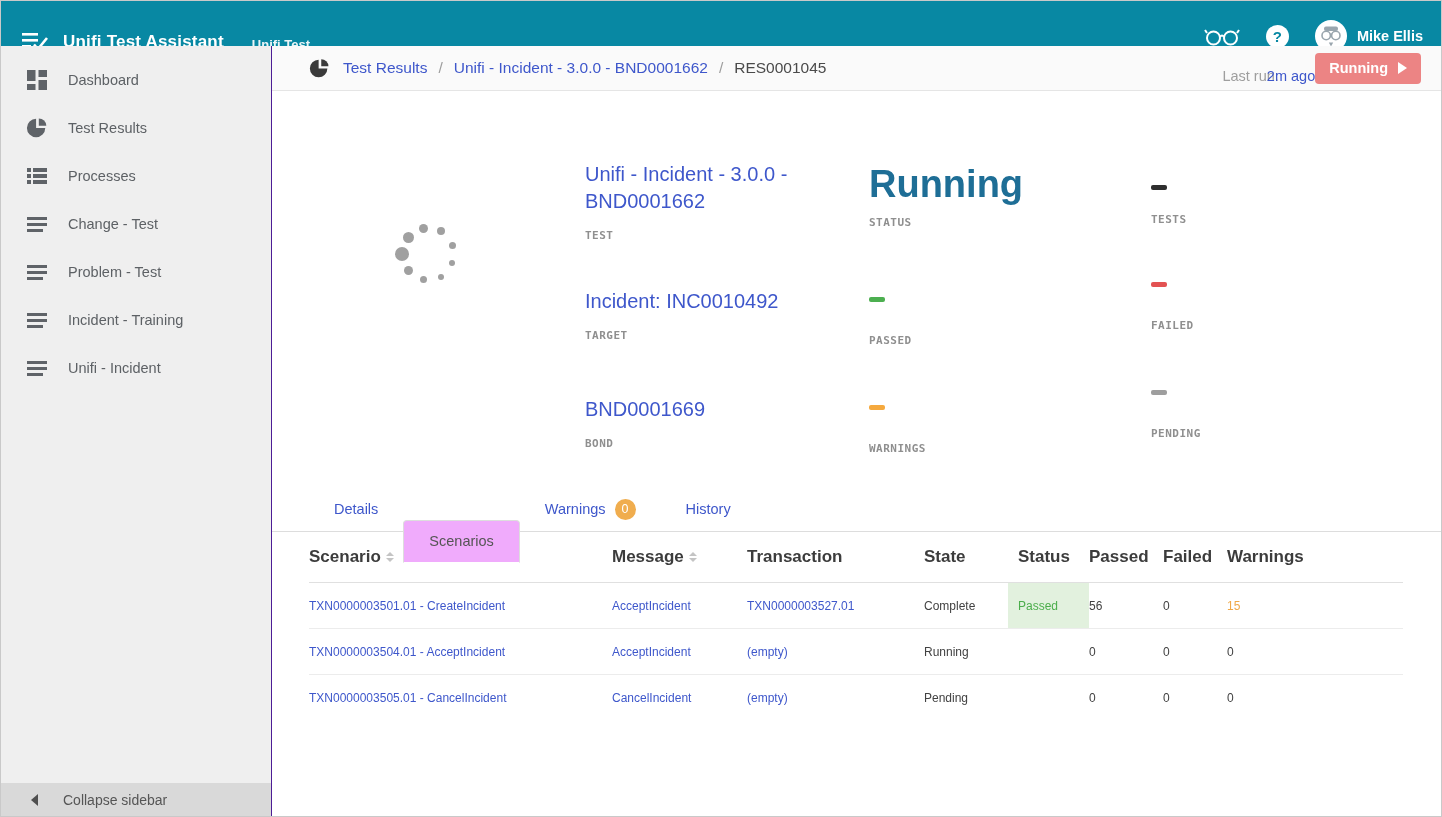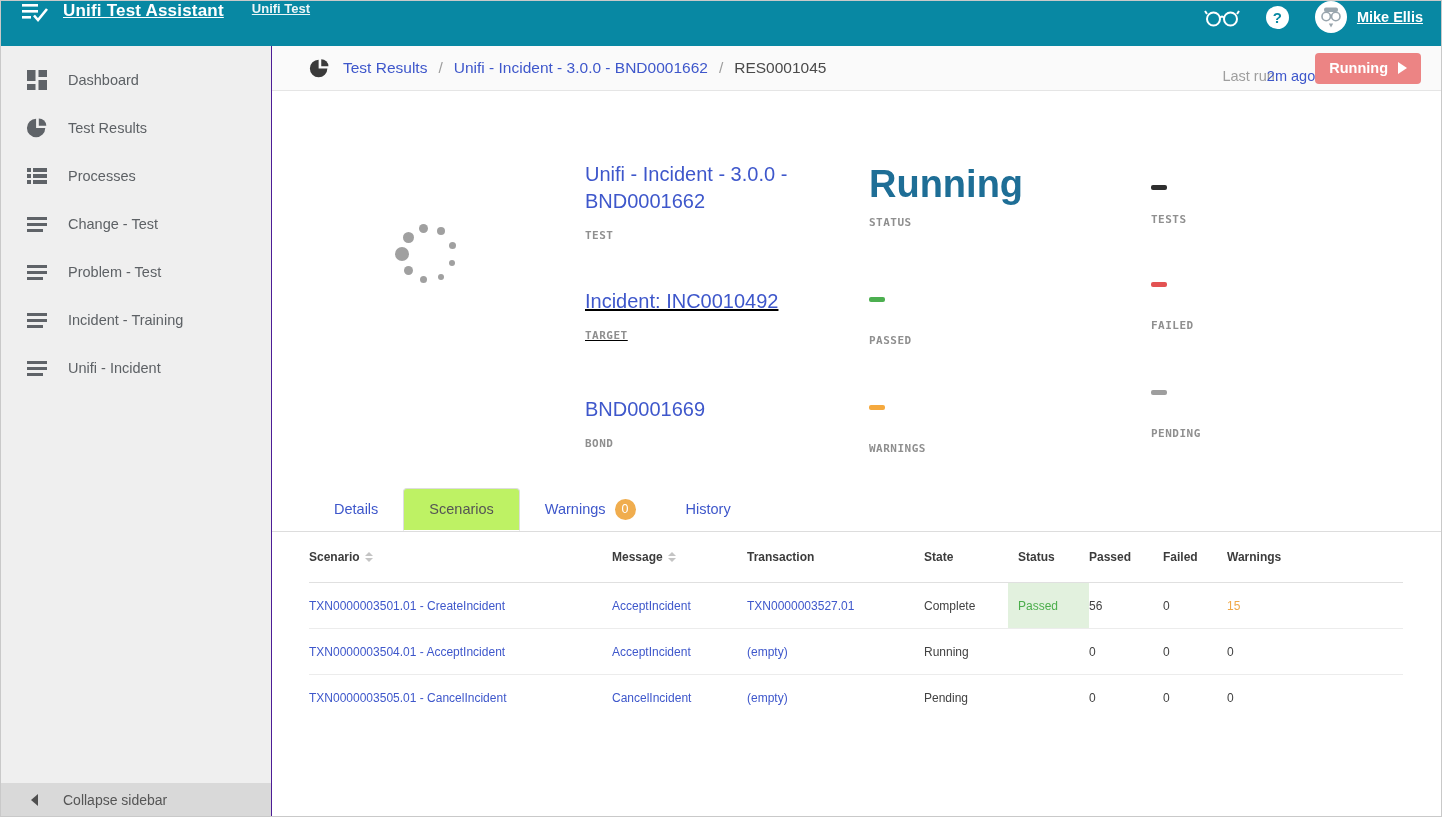--- a/index.html
+++ b/index.html
@@ -1,20 +1,20 @@
 <!DOCTYPE html>
 <html><head>
 <meta charset="utf-8">
 <style>
   * { margin:0; padding:0; box-sizing:border-box; }
   body { background:#e8e8e8; font-family:"Liberation Sans", sans-serif; }
   .app { position:relative; width:1442px; height:817px; background:#fff; border:1px solid #c9c9c9; overflow:hidden; }
 
   
-  .topbar { position:absolute; top:0; left:0; right:0; height:51px; background:#0888a3; display:flex; align-items:flex-start; color:#fff; padding:0 18px 0 20px;text-decoration:underline; }
+  .topbar { position:absolute; top:0; left:0; right:0; height:51px; background:#0888a3; display:flex; align-items:flex-end; color:#fff; padding:0 18px 0 20px; }
   .topbar .menu-ic { width:30px; height:22px; display:flex; align-items:center; cursor:pointer; }
   .topbar .app-title { font-size:17px; font-weight:bold; margin-left:12px; letter-spacing:.2px; }
   .topbar .app-subtitle { font-size:13px; margin-left:28px; opacity:.92; font-weight:bold; }
   .topbar .right { margin-left:auto; display:flex; align-items:center; gap:26px; }
   .help-ic { width:23px; height:23px; border-radius:50%; background:#fff; color:#0888a3; font-weight:bold; font-size:15px; display:flex; align-items:center; justify-content:center; cursor:pointer; }
   .user-chip { display:flex; align-items:center; gap:10px; cursor:pointer; }
   .user-name { font-size:14.5px; font-weight:bold; }
 
   
   .sidebar { position:absolute; top:45px; left:0; width:271px; bottom:0; background:#efefef; border-right:1px solid #4c1d95; }
@@ -47,27 +47,27 @@
   .big-status { font-size:38px; line-height:46px; font-weight:bold; }
   .big-status + .mono-label { margin-top:9px; }
   .dash { display:inline-block; width:16px; height:5px; border-radius:2px; }
   .dash-g .mono-label { display:block; margin-top:28px; }
   .dash-g.row1 { padding-top:15px; }
   .dash-g.row1 .mono-label { margin-top:19px; }
 
   
   .tabs { margin-top:7px; padding-left:37px; display:flex; align-items:flex-start; border-bottom:1px solid #dddddd; height:44px; font-size:14.5px; }
   .tab { padding:0 25px; line-height:42px; color:#3e57cb; cursor:pointer; display:flex; align-items:center; gap:9px; }
-  .tab.active { background:#bef264; border:1px solid #dddddd; border-bottom:1px solid #fff; border-radius:4px 4px 0 0; margin-bottom:-1px; color:#555; line-height:41px; }
+  .tab.active { background:#f0abfc; border:1px solid #dddddd; border-bottom:1px solid #fff; border-radius:4px 4px 0 0; margin-bottom:-1px; color:#555; line-height:41px;margin-top:32px; }
   .badge { min-width:21px; height:21px; border-radius:50%; background:#f0ad4e; color:#fff; font-size:12.5px; display:flex; align-items:center; justify-content:center; }
 
   
   .table { padding:0 38px 0 37px; }
   .tr { display:grid; grid-template-columns:303px 135px 177px 94px 71px 74px 64px 1fr; align-items:center; }
-  .thead { height:51px; border-bottom:1px solid #e0e0e0; font-weight:bold; font-size:12px; color:#3c3c3c; }
+  .thead { height:51px; border-bottom:1px solid #e0e0e0; font-weight:bold; font-size:17px; color:#3c3c3c; }
   .th { display:flex; align-items:center; gap:5px; cursor:default; }
   .th.sortable { cursor:pointer; }
   .sort { display:flex; flex-direction:column; gap:2px; }
   .sort i { display:block; width:0; height:0; border-left:4px solid transparent; border-right:4px solid transparent; }
   .sort .up { border-bottom:4px solid #c4c4c4; }
   .sort .dn { border-top:4px solid #c4c4c4; }
   .row { height:46px; border-bottom:1px solid #ececec; font-size:12px; color:#424242; }
   .row:last-child { border-bottom:none; }
   .cell-link { color:#3e57cb; text-decoration:none; cursor:pointer; }
   .cell { overflow:hidden; white-space:nowrap; }
@@ -239,21 +239,21 @@
           <span class="dot" style="height: 6px; width: 6px; left: 46px; top: 55.5167px;"></span>
           <span class="dot" style="height: 7px; width: 7px; left: 27.9851px; top: 58.105px;"></span>
           <span class="dot" style="height: 9px; width: 9px; left: 11.5828px; top: 48.2125px;"></span>
         </div>
 
       <div style="grid-row:1 / span 3;">
         <div class="g" style="height:127px;">
           <div class="hero-value wrap">Unifi - Incident - 3.0.0 - BND0001662</div>
           <span class="mono-label">TEST</span>
         </div>
-        <div class="g" style="height:108px;text-decoration:underline;">
+        <div class="g" style="height:108px;">
           <div class="hero-value">Incident: INC0010492</div>
           <span class="mono-label">TARGET</span>
         </div>
         <div class="g">
           <div class="hero-value">BND0001669</div>
           <span class="mono-label">BOND</span>
         </div>
       </div>
 
       <div style="grid-row:1 / span 3;">

